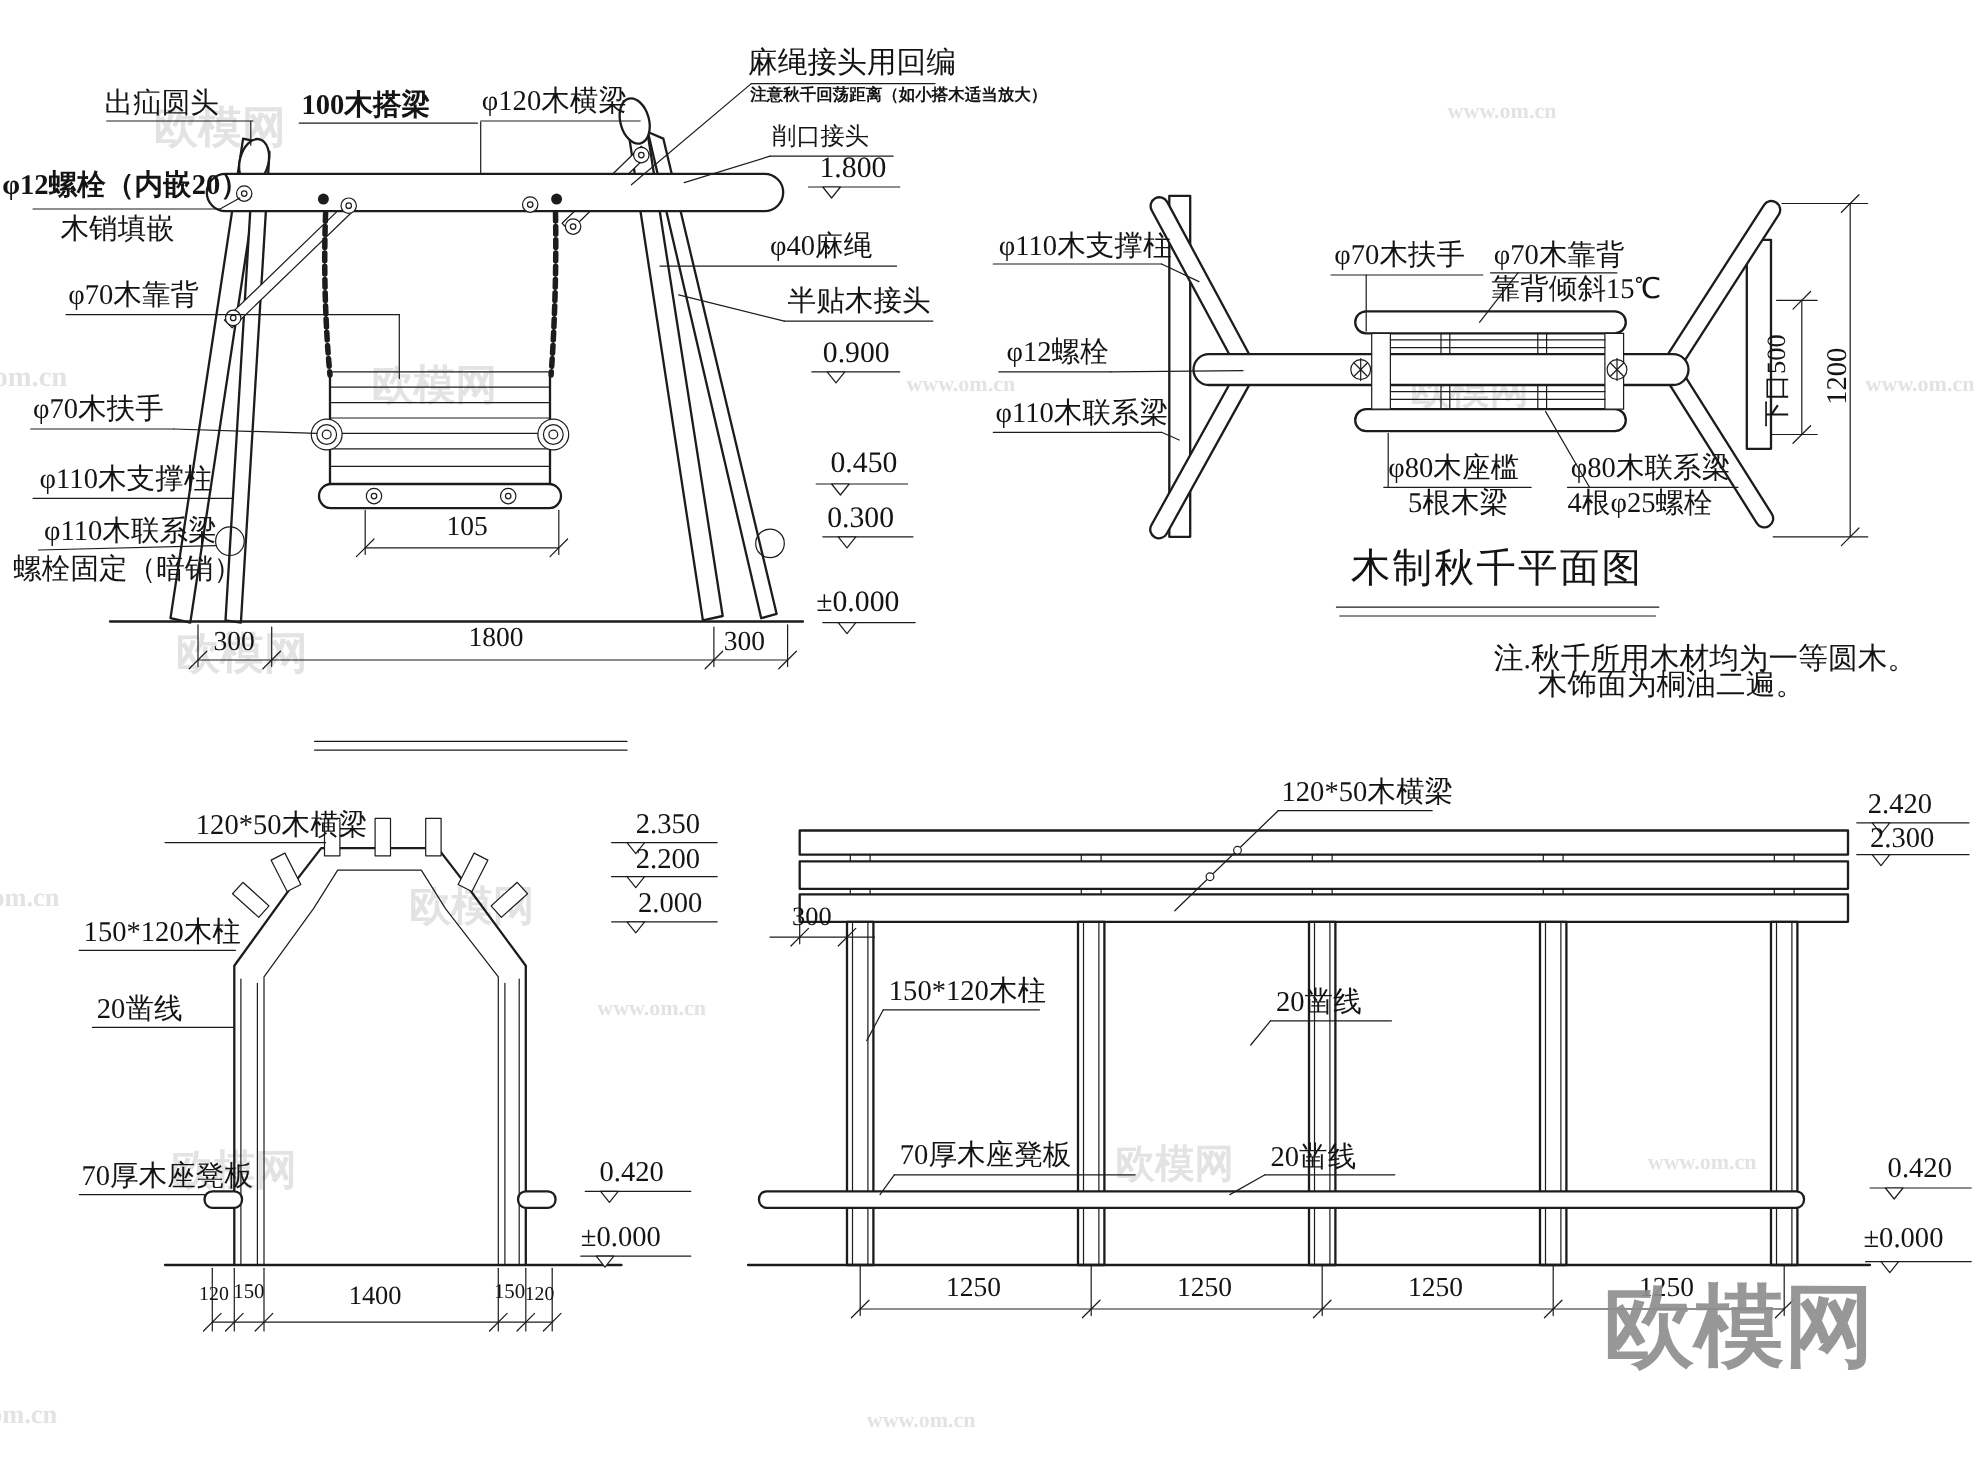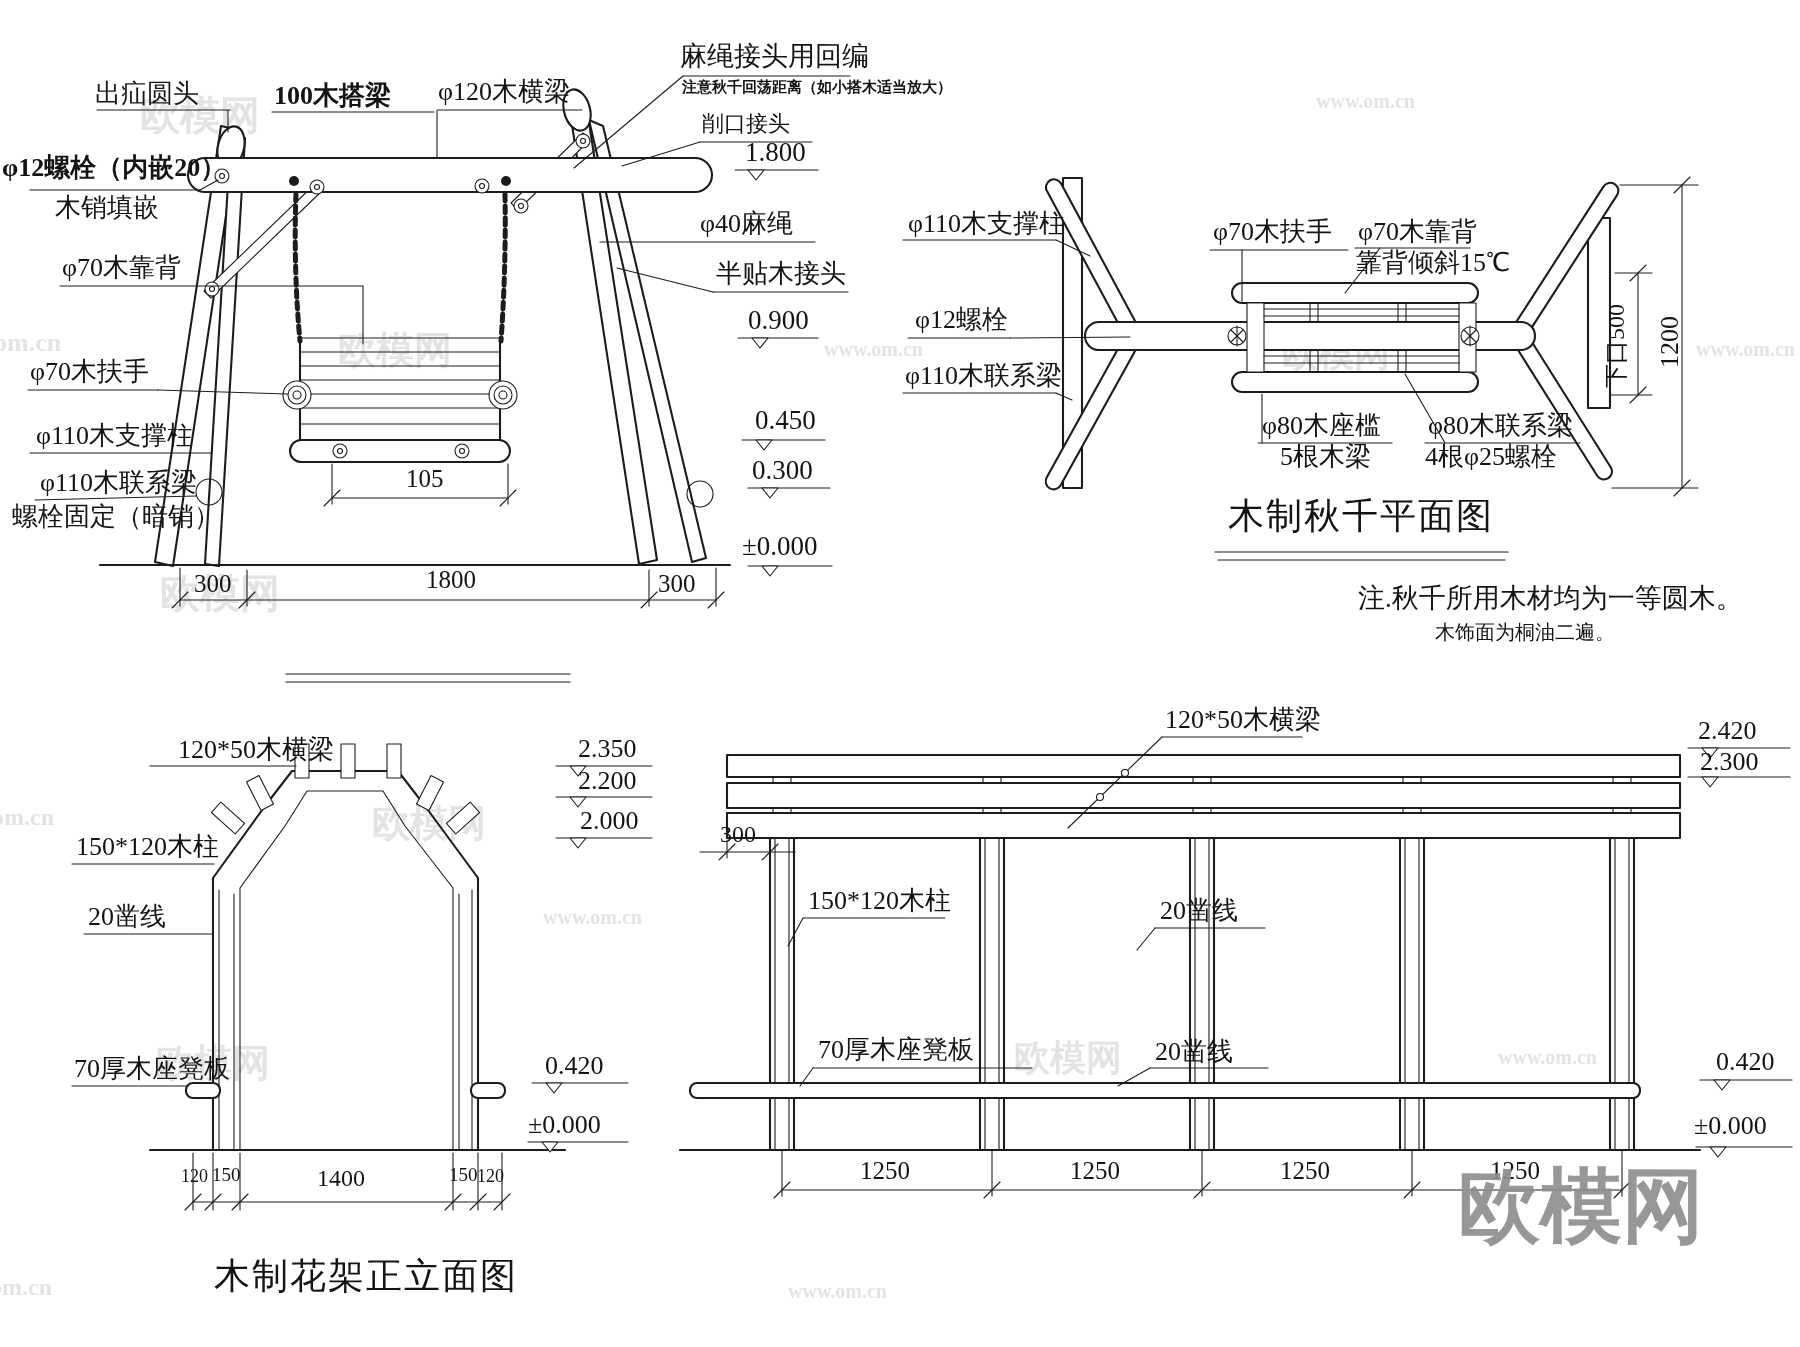--- a/index.html
+++ b/index.html
@@ -373,37 +373,36 @@
   <div class="t" style="left:1358px;top:218px;font-size:26px;">φ70木靠背</div>
   <div class="t" style="left:1356px;top:249px;font-size:26px;">靠背倾斜15℃</div>
   <div class="t" style="left:1262px;top:412px;font-size:26px;">φ80木座槛</div>
   <div class="t" style="left:1280px;top:443px;font-size:26px;">5根木梁</div>
   <div class="t" style="left:1428px;top:412px;font-size:26px;">φ80木联系梁</div>
   <div class="t" style="left:1425px;top:443px;font-size:26px;">4根φ25螺栓</div>
   <div class="t rot" style="left:1604px;top:388px;font-size:24px;">下口500</div>
   <div class="t rot" style="left:1656px;top:368px;font-size:26px;">1200</div>
   <div class="t ttl" style="left:1228px;top:498px;font-size:36px;">木制秋千平面图</div>
   <div class="t" style="left:1358px;top:584px;font-size:27px;">注.秋千所用木材均为一等圆木。</div>
-  <div class="t" style="left:1398px;top:622px;font-size:20px;margin-left:37px;">木饰面为桐油二遍。</div>
+  <div class="t" style="left:1398px;top:608px;font-size:27px;">木饰面为桐油二遍。</div>
 
   <div class="t" style="left:178px;top:736px;font-size:26px;">120*50木横梁</div>
   <div class="t" style="left:76px;top:833px;font-size:26px;">150*120木柱</div>
   <div class="t" style="left:88px;top:903px;font-size:26px;">20凿线</div>
   <div class="t" style="left:74px;top:1055px;font-size:26px;">70厚木座凳板</div>
   <div class="t" style="left:578px;top:735px;font-size:26px;">2.350</div>
   <div class="t" style="left:578px;top:767px;font-size:26px;">2.200</div>
   <div class="t" style="left:580px;top:807px;font-size:26px;">2.000</div>
   <div class="t" style="left:545px;top:1052px;font-size:26px;">0.420</div>
   <div class="t" style="left:528px;top:1111px;font-size:26px;">±0.000</div>
   <div class="t" style="left:181px;top:1167px;font-size:18px;">120</div>
   <div class="t" style="left:212px;top:1165px;font-size:19px;">150</div>
   <div class="t" style="left:317px;top:1166px;font-size:24px;">1400</div>
   <div class="t" style="left:449px;top:1165px;font-size:19px;">150</div>
   <div class="t" style="left:477px;top:1167px;font-size:18px;">120</div>
-  <div class="t ttl" style="left:214px;top:1258px;font-size:36px;">木制花架正立面图</div>
 
   <div class="t" style="left:1165px;top:706px;font-size:26px;">120*50木横梁</div>
   <div class="t" style="left:720px;top:822px;font-size:24px;">300</div>
   <div class="t" style="left:808px;top:887px;font-size:26px;">150*120木柱</div>
   <div class="t" style="left:1160px;top:897px;font-size:26px;">20凿线</div>
   <div class="t" style="left:818px;top:1036px;font-size:26px;">70厚木座凳板</div>
   <div class="t" style="left:1155px;top:1038px;font-size:26px;">20凿线</div>
   <div class="t" style="left:1698px;top:717px;font-size:26px;">2.420</div>
   <div class="t" style="left:1700px;top:748px;font-size:26px;">2.300</div>
   <div class="t" style="left:1716px;top:1048px;font-size:26px;">0.420</div>

